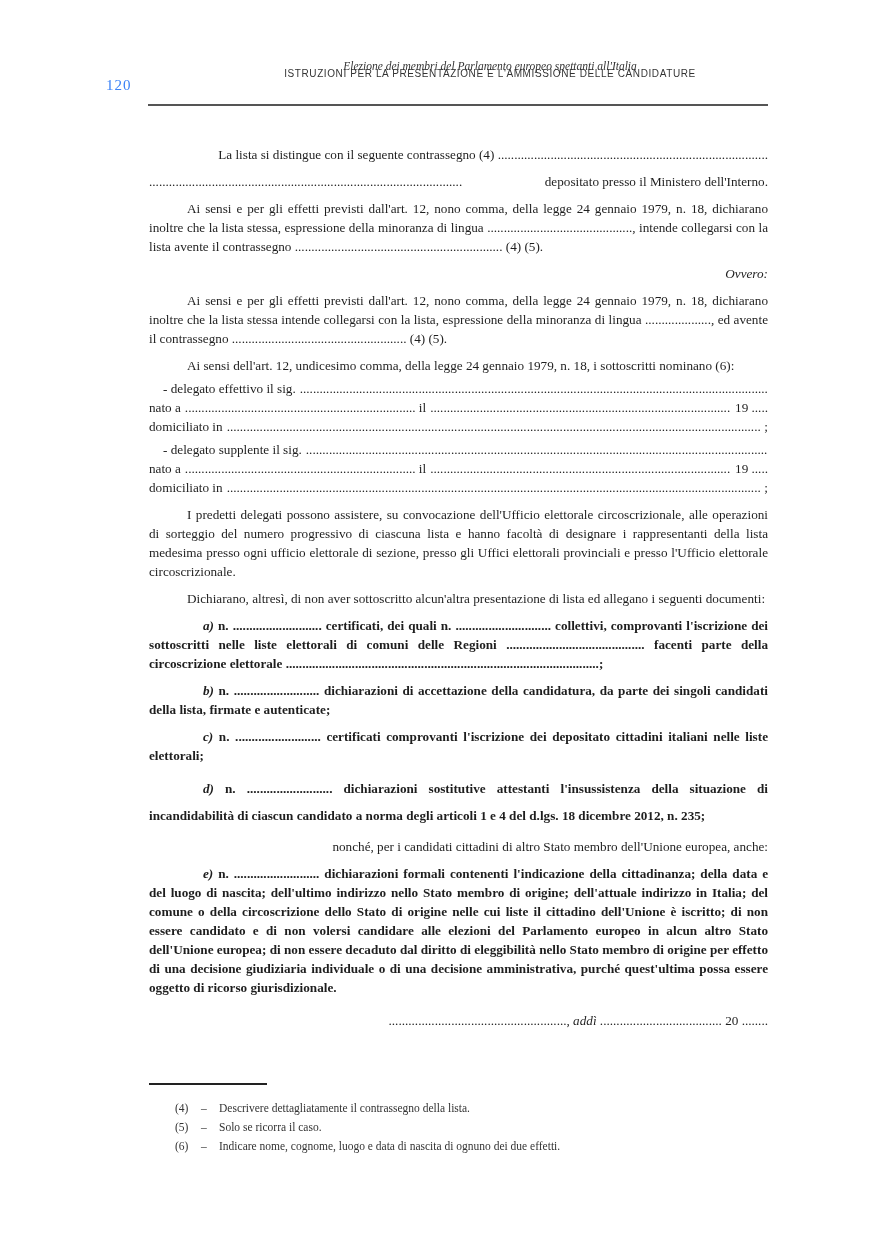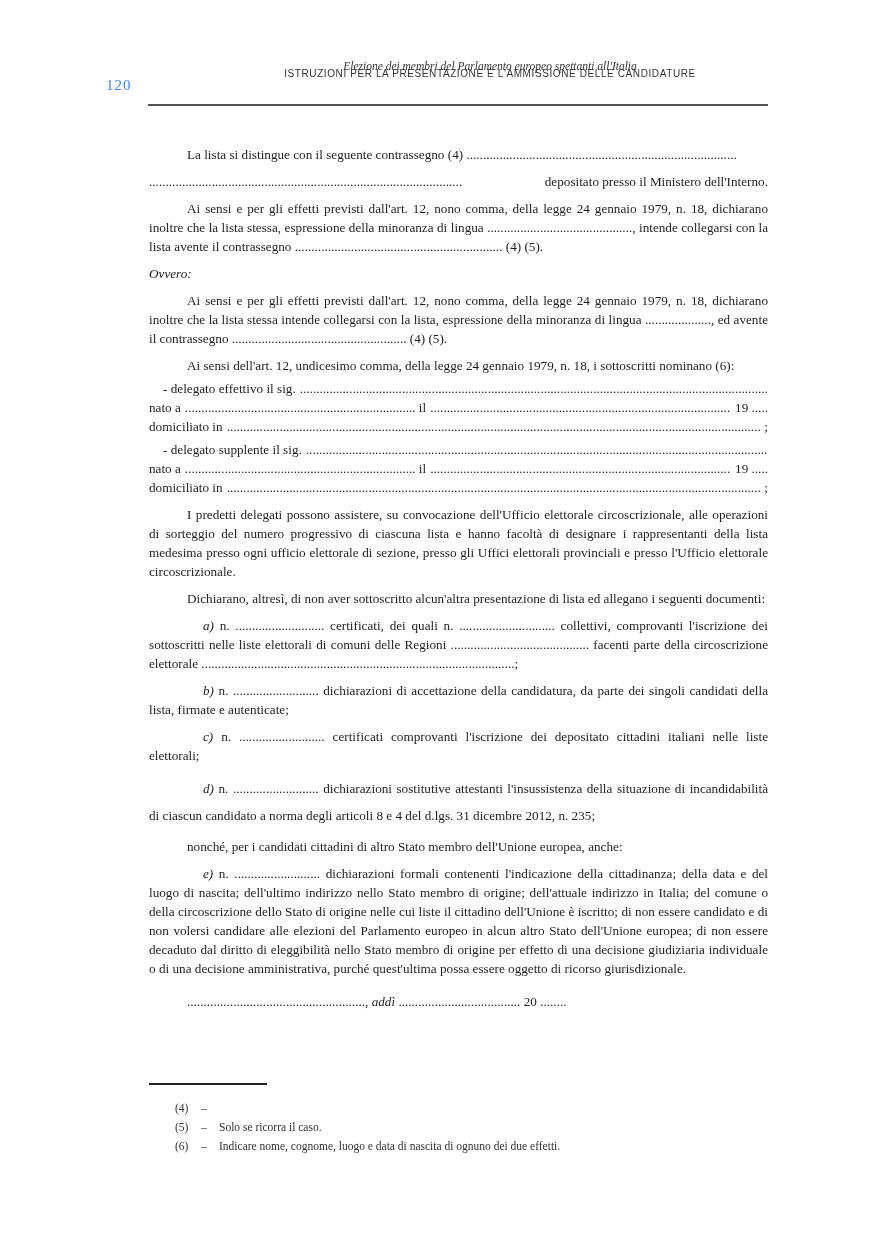--- a/index.html
+++ b/index.html
@@ -4,26 +4,26 @@
 <style>
   html, body { margin:0; padding:0; background:#ffffff; }
   body { width:876px; height:1239px; position:relative; overflow:hidden; color:#1e1e1e;
          font-family:"Liberation Serif", "DejaVu Serif", serif; }
   .page-number { position:absolute; left:106px; top:77px; font-size:15px; letter-spacing:1px; color:#3b82f6; }
   .running-title { position:absolute; left:230px; width:520px; top:60px; text-align:center; font-size:11.5px; font-style:italic; color:#333; }
   .running-subtitle { position:absolute; left:230px; width:520px; top:68px; text-align:center; font-size:10px; letter-spacing:0.6px; color:#333; font-family:"Liberation Sans", sans-serif; }
   .header-rule { position:absolute; left:148px; width:620px; top:104px; height:2px; background:#555; }
 
   .body { position:absolute; left:149px; width:619px; top:145px; font-size:13.2px; line-height:19px; }
-  p { margin:0; }
+  p { margin:0;text-align:right; }
   .indent { text-indent:38px; }
   .gap { margin-top:8px; }
   .justify { text-align:justify; }
   .ital { font-style:italic; }
-  .item-indent { text-indent:54px; }
+  .item-indent { text-indent:54px;font-weight:bold; }
   .delegate-line { display:flex; justify-content:space-between; white-space:nowrap; overflow:hidden; }
   .fill { flex:1; overflow:hidden; white-space:nowrap; }
   .delegate-block { margin-top:4px; }
   .delegate-first { padding-left:14px; }
   .wide { line-height:27px; }
 
   .footnote-rule { position:absolute; left:149px; width:118px; top:1083px; height:2px; background:#222; }
   .footnotes { position:absolute; left:175px; top:1099px; font-size:11.5px; line-height:19px; color:#333; }
   .fn { display:flex; gap:6px; }
   .fn-num { width:20px; }
@@ -85,37 +85,38 @@
       <span style="padding-left:3px;">;</span>
     </div>
   </div>
 
   <p class="indent gap justify">I predetti delegati possono assistere, su convocazione dell'Ufficio elettorale circoscrizionale, alle operazioni di sorteggio del numero progressivo di ciascuna lista e hanno facoltà di designare i rappresentanti della lista medesima presso ogni ufficio elettorale di sezione, presso gli Uffici elettorali provinciali e presso l'Ufficio elettorale circoscrizionale.</p>
   <p class="indent gap justify">Dichiarano, altresì, di non aver sottoscritto alcun'altra presentazione di lista ed allegano i seguenti documenti:</p>
 
   <p class="item-indent gap justify"><span class="ital">a)</span><span> n. ........................... certificati, dei quali n. ............................. collettivi, comprovanti l'iscrizione dei sottoscritti nelle liste elettorali di comuni delle Regioni .......................................... facenti parte della circoscrizione elettorale ...............................................................................................;</span></p>
   <p class="item-indent gap justify"><span class="ital">b)</span><span> n. .......................... dichiarazioni di accettazione della candidatura, da parte dei singoli candidati della lista, firmate e autenticate;</span></p>
   <p class="item-indent gap justify"><span class="ital">c)</span><span> n. .......................... certificati comprovanti l'iscrizione dei depositato cittadini italiani nelle liste elettorali;</span></p>
-  <p class="item-indent gap justify wide" style="margin-top:10px;"><span class="ital">d)</span><span> n. .......................... dichiarazioni sostitutive attestanti l'insussistenza della situazione di incandidabilità di ciascun candidato a norma degli articoli 8 e 4 del d.lgs. 31 dicembre 2012, n. 235;</span></p>
+  <p class="item-indent gap justify wide" style="margin-top:10px;"><span class="ital">d)</span><span> n. .......................... dichiarazioni sostitutive attestanti l'insussistenza della situazione di incandidabilità di ciascun candidato a norma degli articoli 1 e 4 del d.lgs. 18 dicembre 2012, n. 235;</span></p>
 
   <p class="indent gap">nonché, per i candidati cittadini di altro Stato membro dell'Unione europea, anche:</p>
   <p class="item-indent gap justify"><span class="ital">e)</span><span> n. .......................... dichiarazioni formali contenenti l'indicazione della cittadinanza; della data e del luogo di nascita; dell'ultimo indirizzo nello Stato membro di origine; dell'attuale indirizzo in Italia; del comune o della circoscrizione dello Stato di origine nelle cui liste il cittadino dell'Unione è iscritto; di non essere candidato e di non volersi candidare alle elezioni del Parlamento europeo in alcun altro Stato dell'Unione europea; di non essere decaduto dal diritto di eleggibilità nello Stato membro di origine per effetto di una decisione giudiziaria individuale o di una decisione amministrativa, purché quest'ultima possa essere oggetto di ricorso giurisdizionale.</span></p>
 
   <p class="indent" style="margin-top:14px;white-space:nowrap;">
     <span>......................................................,</span>
     <span class="ital">addì</span>
     <span>..................................... 20 ........</span>
   </p>
 </div>
 
 <div class="footnote-rule"></div>
 <div class="footnotes">
   <div class="fn">
     <span class="fn-num">(4)</span>
     <span class="fn-dash">–</span>
+    <span>Descrivere dettagliatamente il contrassegno della lista.</span>
   </div>
   <div class="fn">
     <span class="fn-num">(5)</span>
     <span class="fn-dash">–</span>
     <span>Solo se ricorra il caso.</span>
   </div>
   <div class="fn">
     <span class="fn-num">(6)</span>
     <span class="fn-dash">–</span>
     <span>Indicare nome, cognome, luogo e data di nascita di ognuno dei due effetti.</span>

